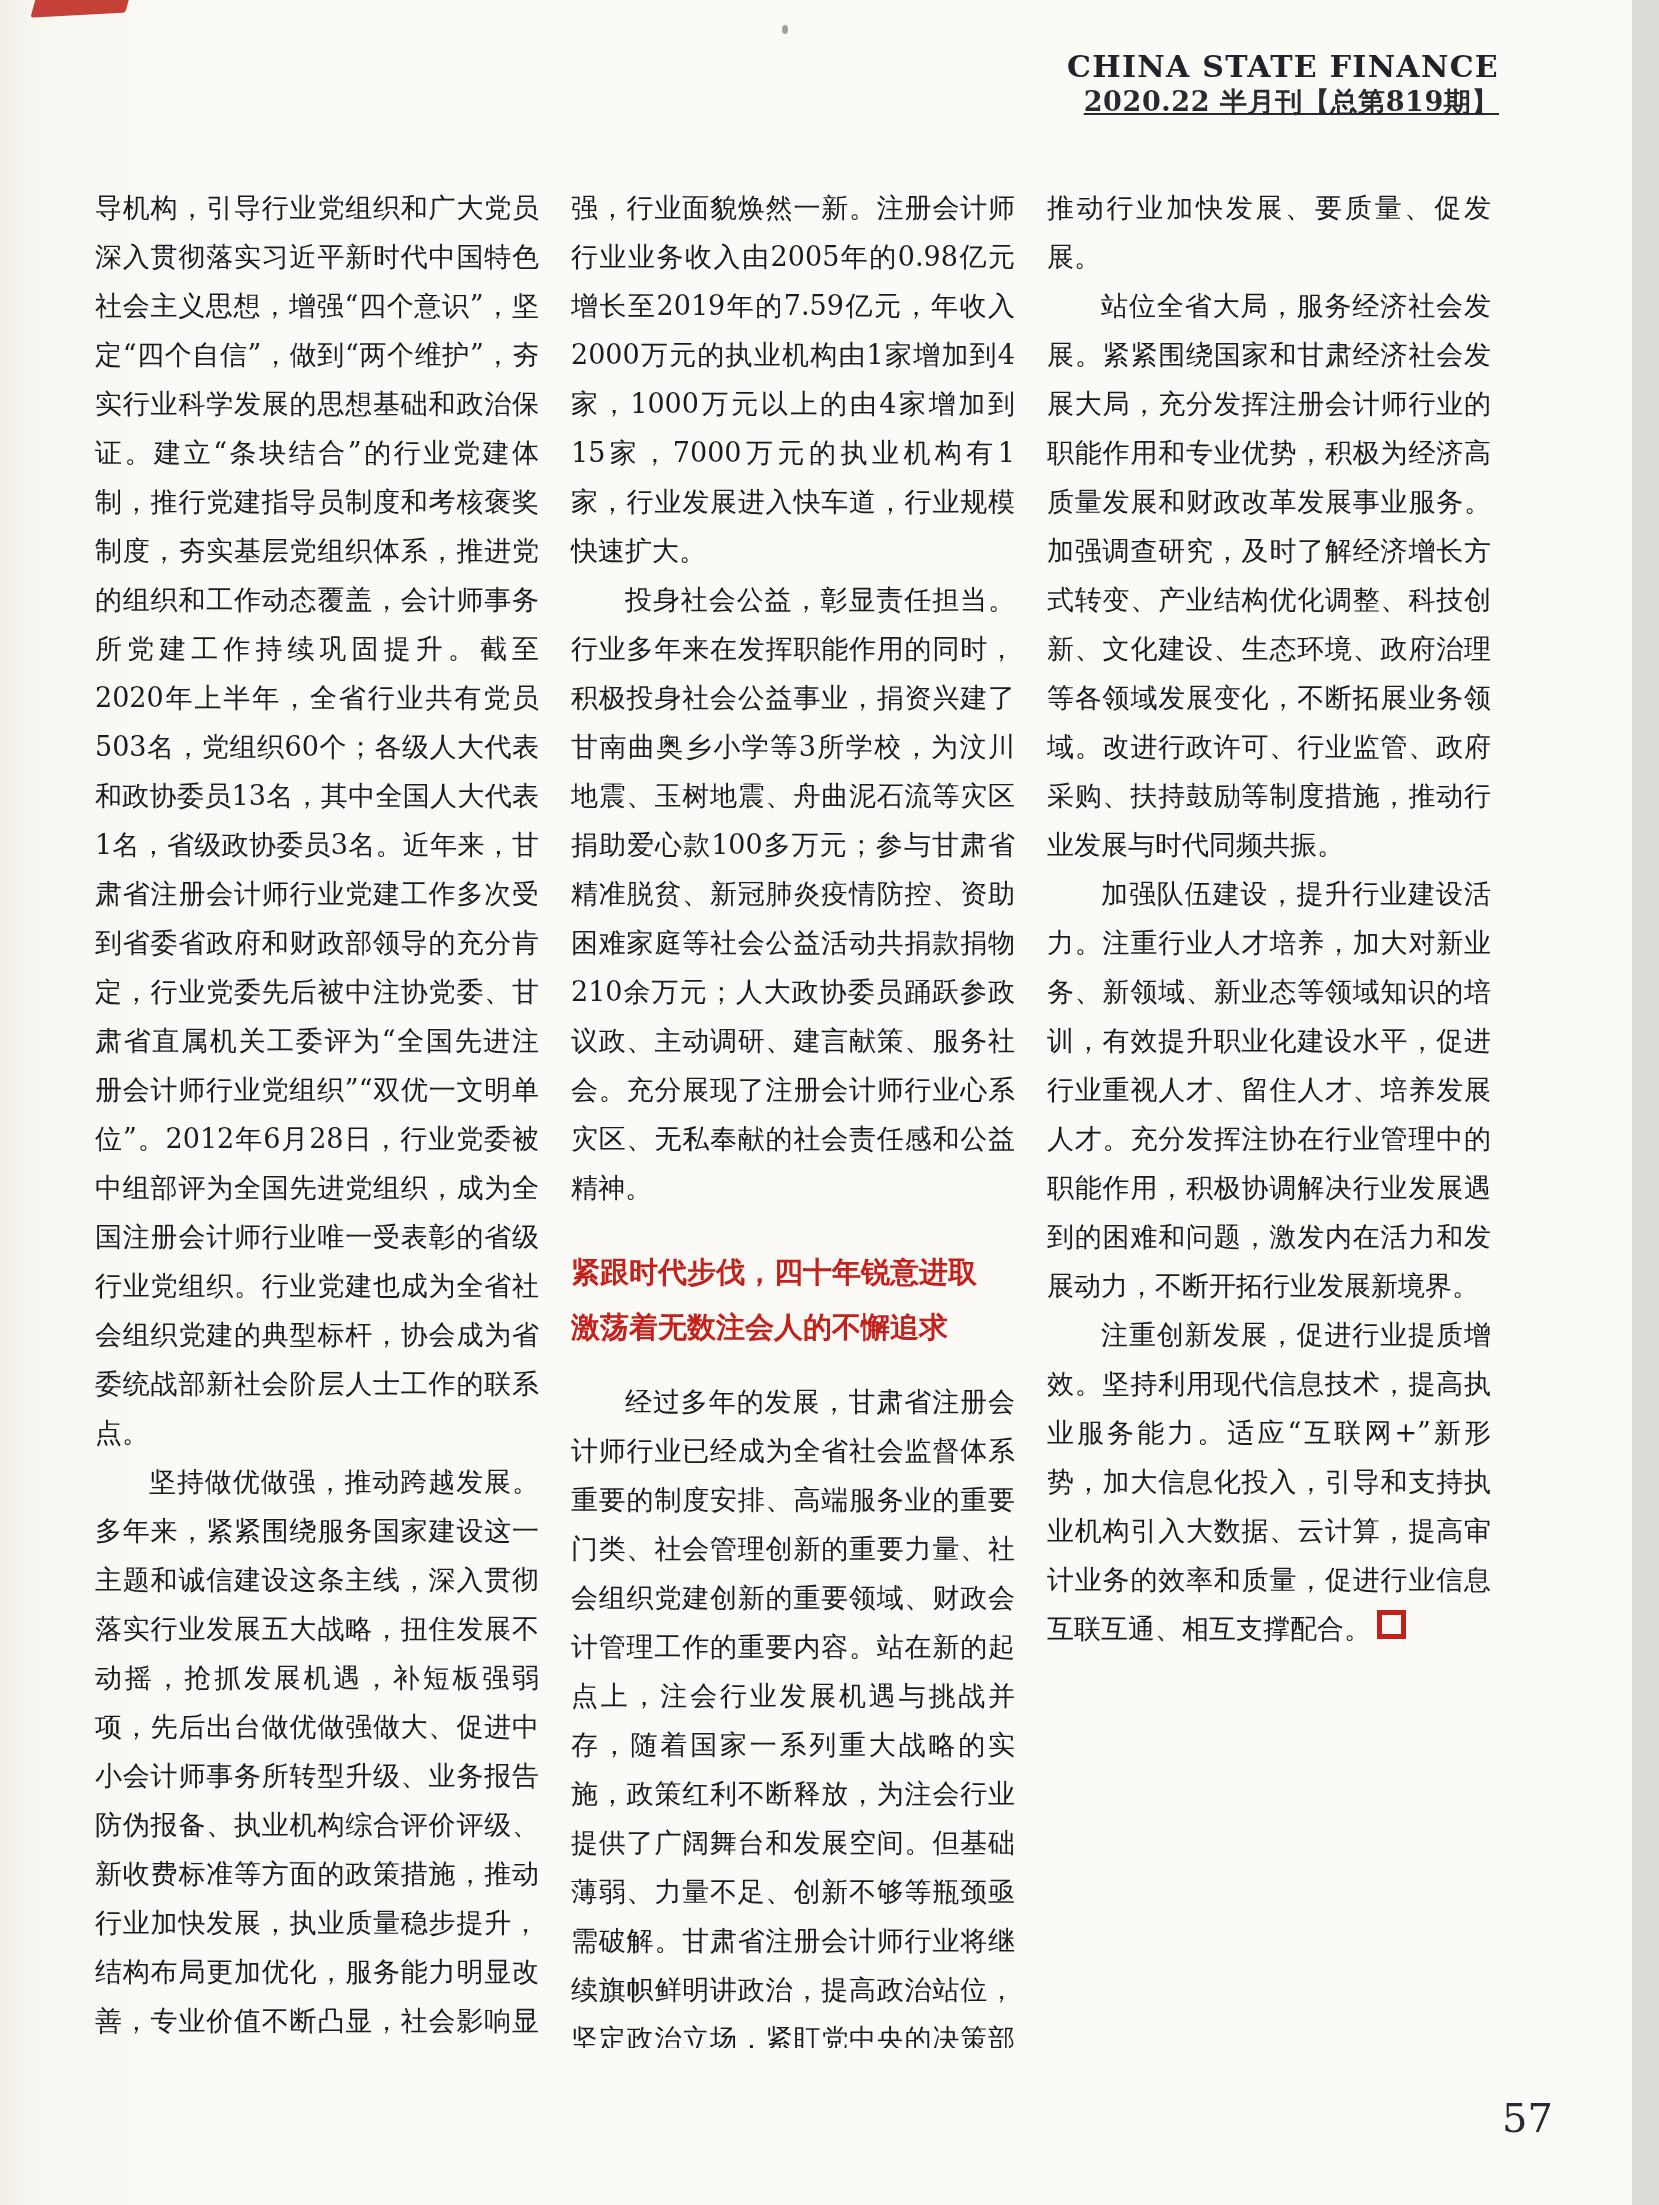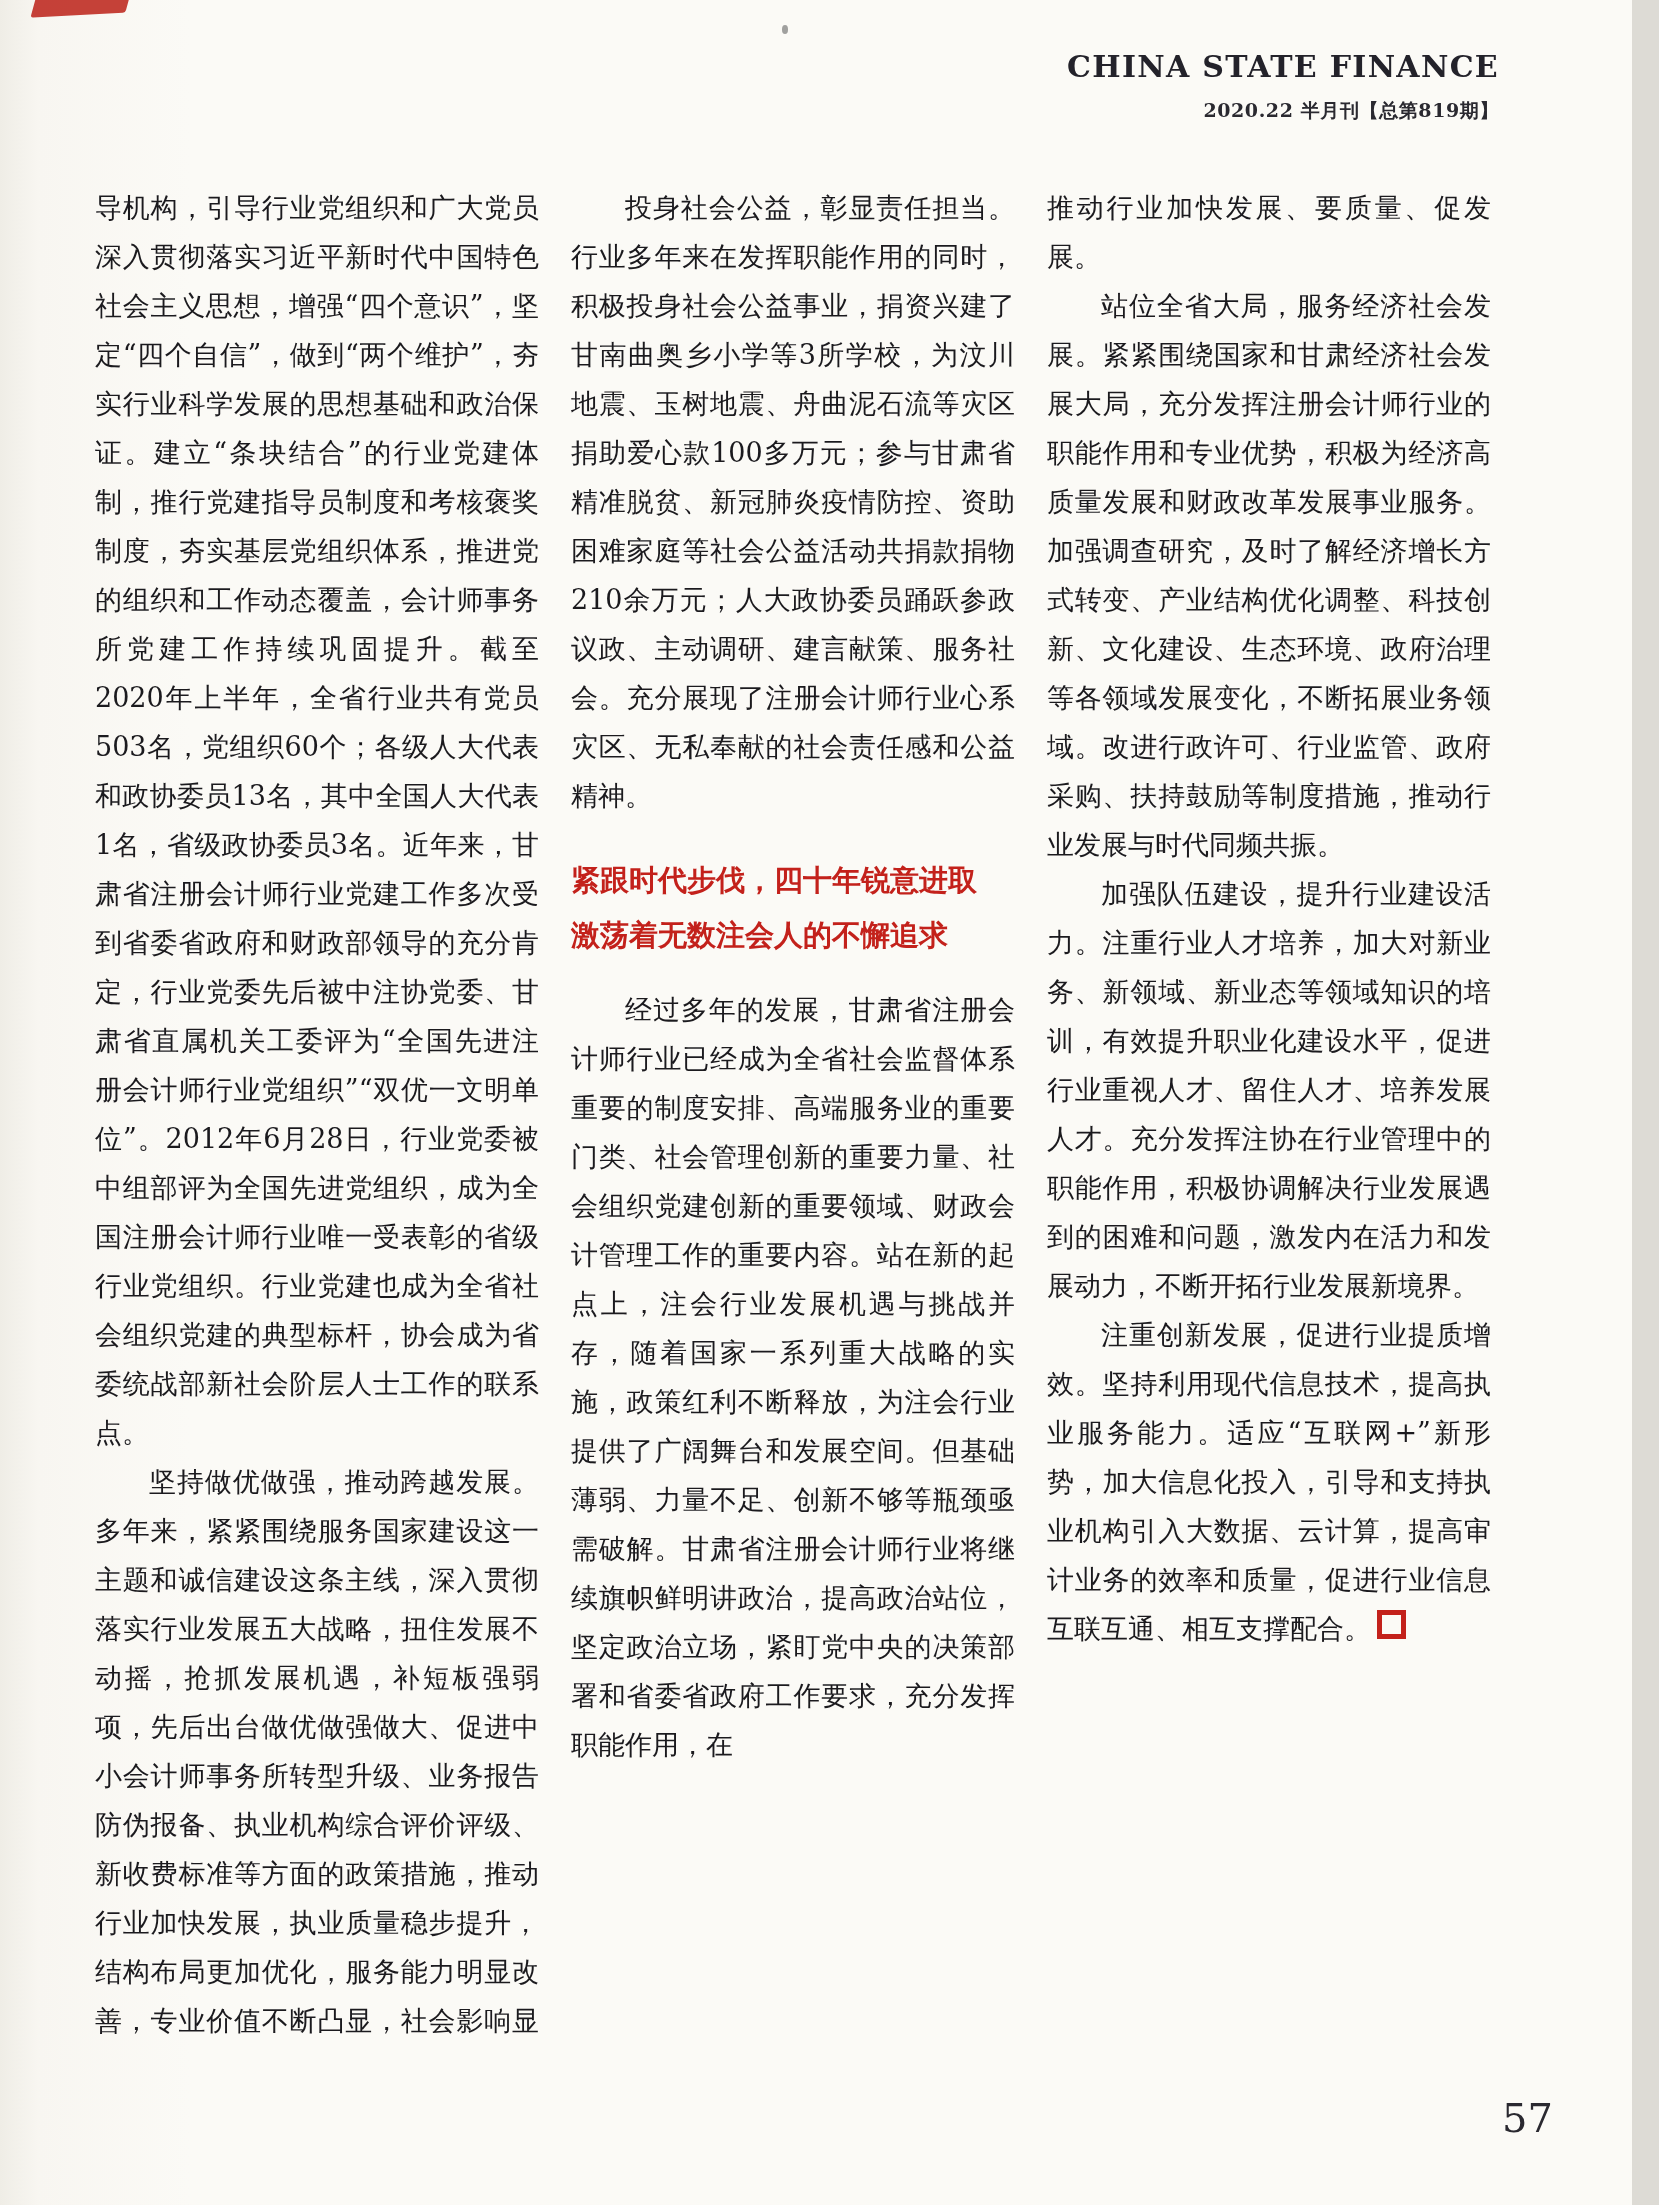--- a/index.html
+++ b/index.html
@@ -35,25 +35,26 @@
     right: 133px;
     text-align: right;
   }
   .magazine-name {
     font-size: 30px;
     font-weight: bold;
     letter-spacing: 1.3px;
     color: #23222a;
   }
   .issue-line {
-    margin-top: 14px;
-    font-size: 19px;
+    margin-top: 0;
+    font-size: 27px;
     font-weight: bold;
     color: #2a2930;
     letter-spacing: 0.6px;
+    text-decoration: underline;
   }
   .columns {
     position: absolute;
     left: 95px;
     top: 183px;
     width: 1427px;
     height: 1865px;
     display: flex;
     gap: 32px;
     overflow: hidden;
@@ -106,20 +107,21 @@
     <div class="magazine-name">CHINA STATE FINANCE</div>
     <div class="issue-line">2020.22 半月刊【总第819期】</div>
   </div>
 
   <div class="columns">
     <div class="col">
         <p class="para">导机构，引导行业党组织和广大党员深入贯彻落实习近平新时代中国特色社会主义思想，增强“四个意识”，坚定“四个自信”，做到“两个维护”，夯实行业科学发展的思想基础和政治保证。建立“条块结合”的行业党建体制，推行党建指导员制度和考核褒奖制度，夯实基层党组织体系，推进党的组织和工作动态覆盖，会计师事务所党建工作持续巩固提升。截至2020年上半年，全省行业共有党员503名，党组织60个；各级人大代表和政协委员13名，其中全国人大代表1名，省级政协委员3名。近年来，甘肃省注册会计师行业党建工作多次受到省委省政府和财政部领导的充分肯定，行业党委先后被中注协党委、甘肃省直属机关工委评为“全国先进注册会计师行业党组织”“双优一文明单位”。2012年6月28日，行业党委被中组部评为全国先进党组织，成为全国注册会计师行业唯一受表彰的省级行业党组织。行业党建也成为全省社会组织党建的典型标杆，协会成为省委统战部新社会阶层人士工作的联系点。</p>
         <p class="para indent">坚持做优做强，推动跨越发展。多年来，紧紧围绕服务国家建设这一主题和诚信建设这条主线，深入贯彻落实行业发展五大战略，扭住发展不动摇，抢抓发展机遇，补短板强弱项，先后出台做优做强做大、促进中小会计师事务所转型升级、业务报告防伪报备、执业机构综合评价评级、新收费标准等方面的政策措施，推动行业加快发展，执业质量稳步提升，结构布局更加优化，服务能力明显改善，专业价值不断凸显，社会影响显著增</p>
       </div>
     <div class="col">
+        <p class="para">强，行业面貌焕然一新。注册会计师行业业务收入由2005年的0.98亿元增长至2019年的7.59亿元，年收入2000万元的执业机构由1家增加到4家，1000万元以上的由4家增加到15家，7000万元的执业机构有1家，行业发展进入快车道，行业规模快速扩大。</p>
         <p class="para indent">投身社会公益，彰显责任担当。行业多年来在发挥职能作用的同时，积极投身社会公益事业，捐资兴建了甘南曲奥乡小学等3所学校，为汶川地震、玉树地震、舟曲泥石流等灾区捐助爱心款100多万元；参与甘肃省精准脱贫、新冠肺炎疫情防控、资助困难家庭等社会公益活动共捐款捐物210余万元；人大政协委员踊跃参政议政、主动调研、建言献策、服务社会。充分展现了注册会计师行业心系灾区、无私奉献的社会责任感和公益精神。</p>
         <h2 class="red-heading">
           <div>紧跟时代步伐，四十年锐意进取</div>
           <div>激荡着无数注会人的不懈追求</div>
         </h2>
         <p class="para indent">经过多年的发展，甘肃省注册会计师行业已经成为全省社会监督体系重要的制度安排、高端服务业的重要门类、社会管理创新的重要力量、社会组织党建创新的重要领域、财政会计管理工作的重要内容。站在新的起点上，注会行业发展机遇与挑战并存，随着国家一系列重大战略的实施，政策红利不断释放，为注会行业提供了广阔舞台和发展空间。但基础薄弱、力量不足、创新不够等瓶颈亟需破解。甘肃省注册会计师行业将继续旗帜鲜明讲政治，提高政治站位，坚定政治立场，紧盯党中央的决策部署和省委省政府工作要求，充分发挥职能作用，在</p>
       </div>
     <div class="col">
         <p class="para">推动行业加快发展、要质量、促发展。</p>
         <p class="para indent">站位全省大局，服务经济社会发展。紧紧围绕国家和甘肃经济社会发展大局，充分发挥注册会计师行业的职能作用和专业优势，积极为经济高质量发展和财政改革发展事业服务。加强调查研究，及时了解经济增长方式转变、产业结构优化调整、科技创新、文化建设、生态环境、政府治理等各领域发展变化，不断拓展业务领域。改进行政许可、行业监管、政府采购、扶持鼓励等制度措施，推动行业发展与时代同频共振。</p>

